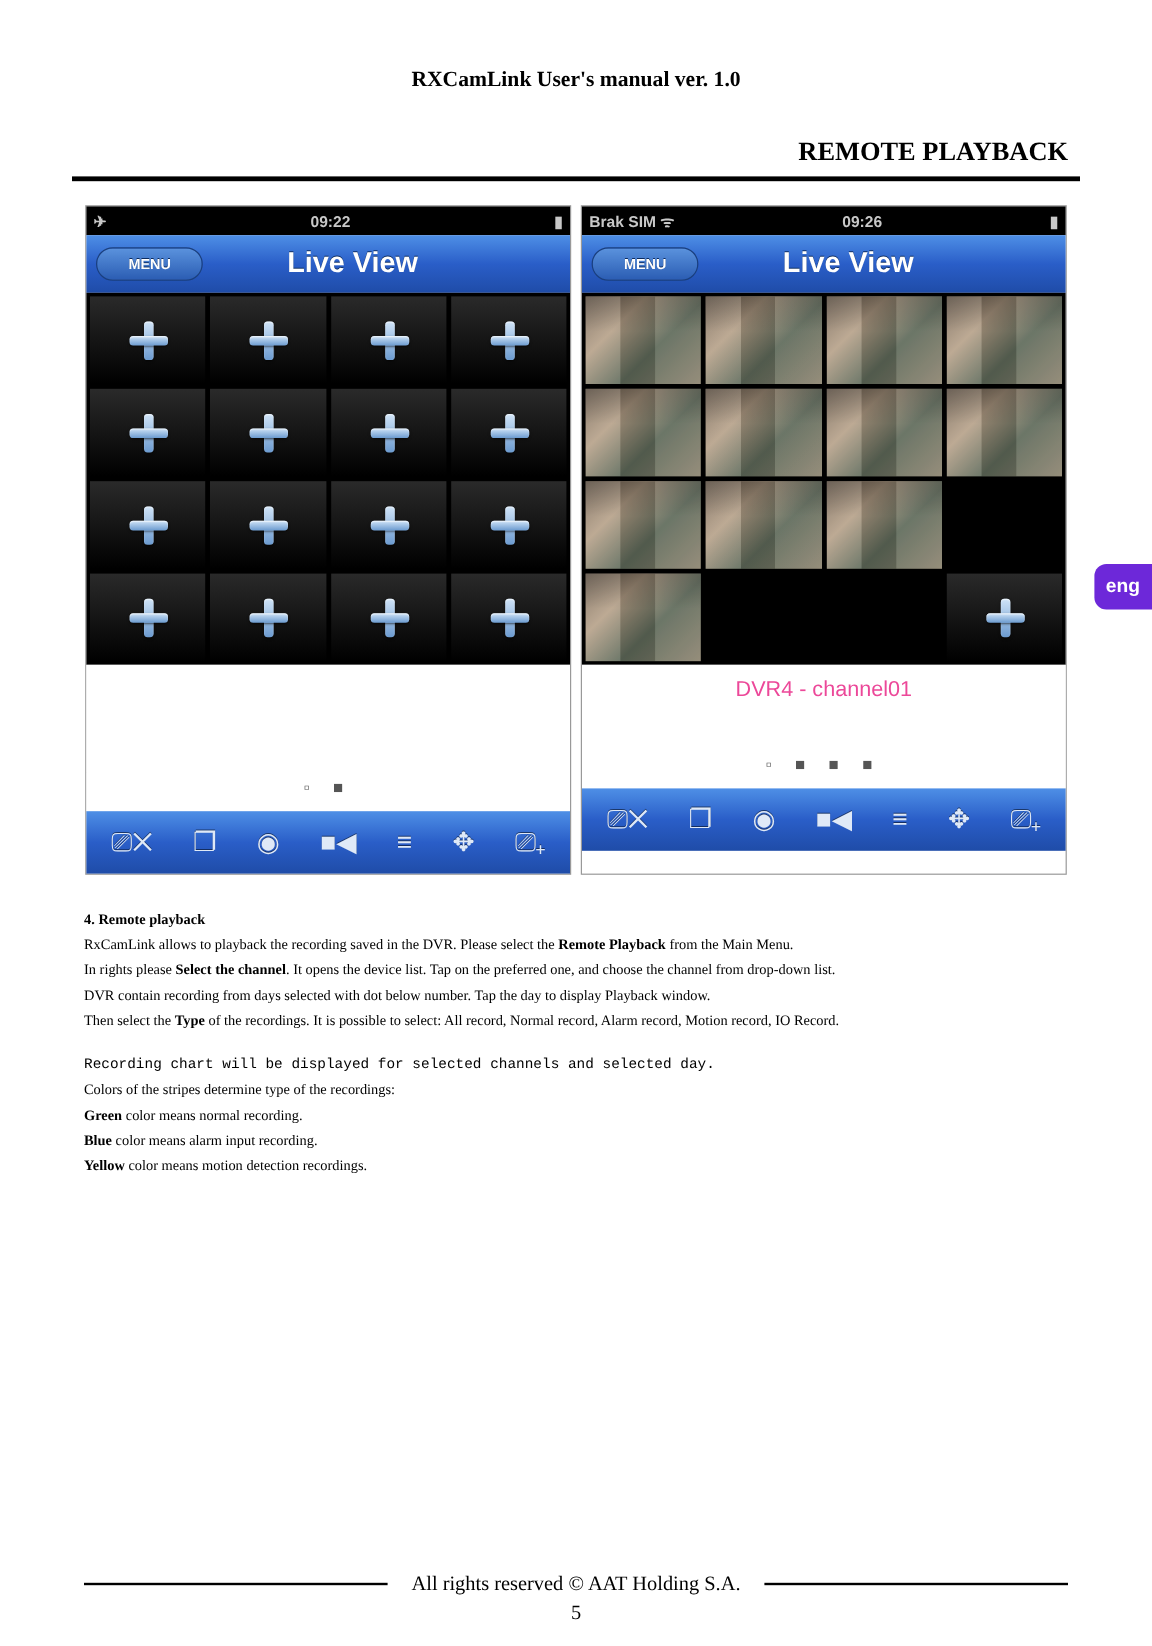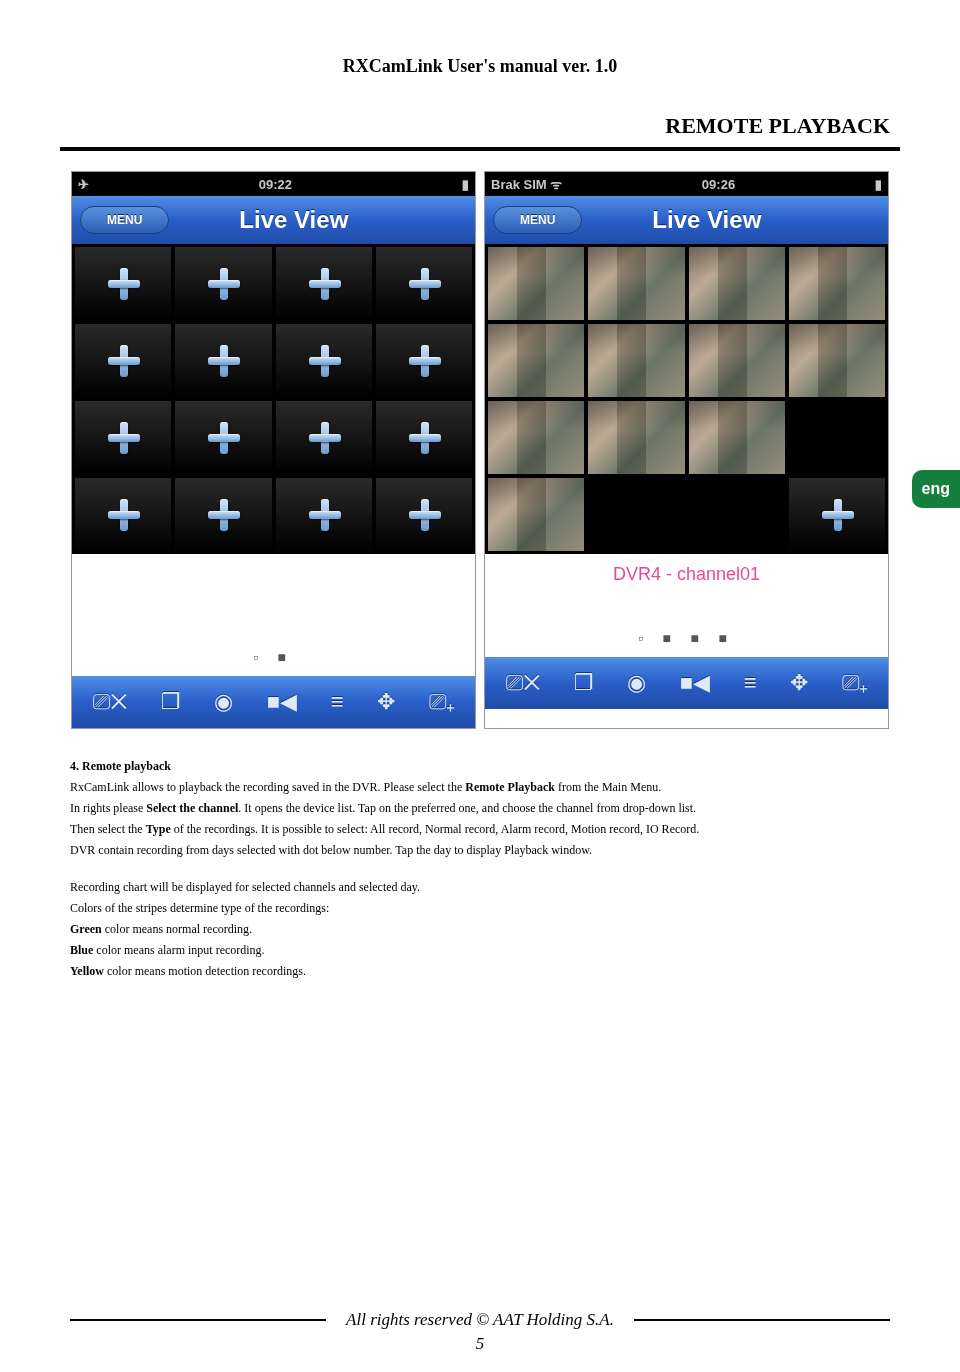--- a/index.html
+++ b/index.html
@@ -141,41 +141,40 @@
   .tb-icon {
     color: #dfe9f7;
     font-size: 22px;
     font-family: Arial, sans-serif;
     text-shadow: 0 -1px 0 rgba(0,0,0,.5);
   }
   .eng-tab {
     position: absolute;
     right: 0;
     top: 470px;
-    background: #15803d;
+    background: #6d28d9;
     color: #fff;
     font: bold 16px Arial, sans-serif;
     padding: 10px 10px;
     border-radius: 10px 0 0 10px;
   }
   .body-text {
     margin: 30px 70px 0 70px;
     font-size: 12px;
     line-height: 1.25;
     text-align: justify;
   }
   .body-text p { margin-bottom: 6px; }
-  .body-text .gap { margin-top: 22px; }
+  .body-text .gap { margin-top: 22px; font-family: Liberation Mono, monospace; }
   .footer {
     position: absolute;
     bottom: 18px;
     left: 0; right: 0;
     text-align: center;
     font-size: 17px;
-    font-style: italic;
   }
   .footer-line {
     display: flex;
     align-items: center;
     justify-content: center;
     gap: 20px;
     margin: 0 70px 4px 70px;
   }
   .footer-rule {
     flex: 1;
@@ -344,24 +343,24 @@
 <div class="eng-tab">eng</div>
 
 <div class="body-text">
   <p><b>4. Remote playback</b></p>
   <p>
     <span>RxCamLink allows to playback the recording saved in the DVR. Please select the </span><b>Remote Playback</b><span> from the Main Menu.</span>
   </p>
   <p>
     <span>In rights please </span><b>Select the channel</b><span>. It opens the device list. Tap on the preferred one, and choose the channel from drop-down list.</span>
   </p>
+  <p>DVR contain recording from days selected with dot below number. Tap the day to display Playback window.</p>
   <p>
     <span>Then select the </span><b>Type</b><span> of the recordings. It is possible to select: All record, Normal record, Alarm record, Motion record, IO Record.</span>
   </p>
-  <p>DVR contain recording from days selected with dot below number. Tap the day to display Playback window.</p>
   <p class="gap">Recording chart will be displayed for selected channels and selected day.</p>
   <p>Colors of the stripes determine type of the recordings:</p>
   <p><b>Green</b><span> color means normal recording.</span></p>
   <p><b>Blue</b><span> color means alarm input recording.</span></p>
   <p><b>Yellow</b><span> color means motion detection recordings.</span></p>
 </div>
 
 <div class="footer">
   <div class="footer-line">
     <div class="footer-rule"></div>

